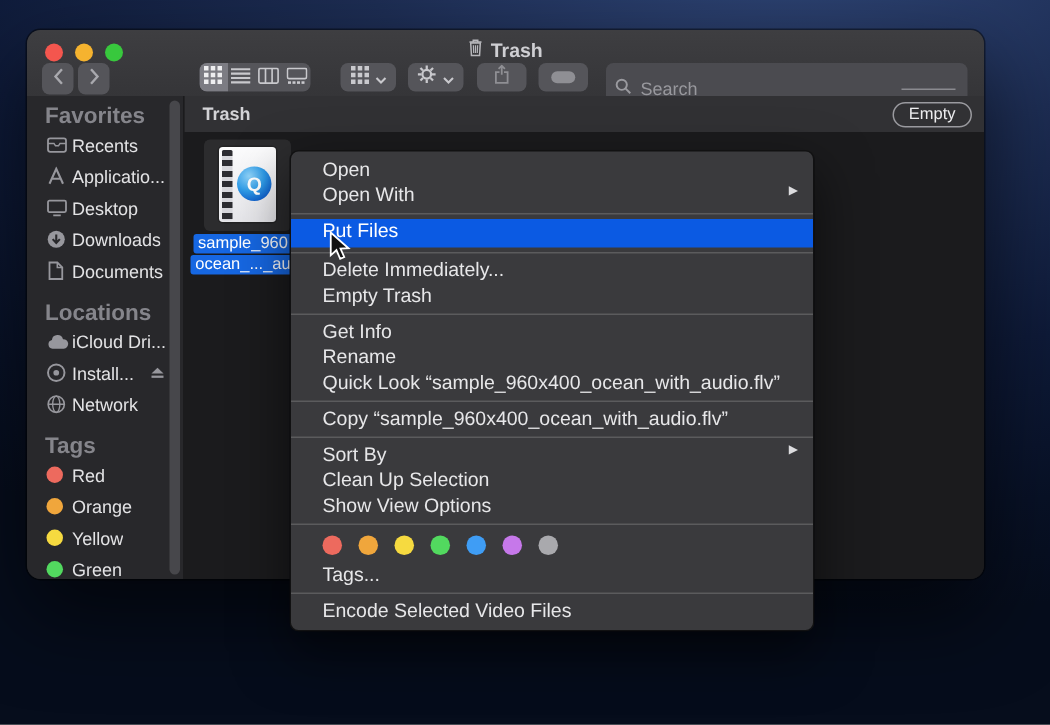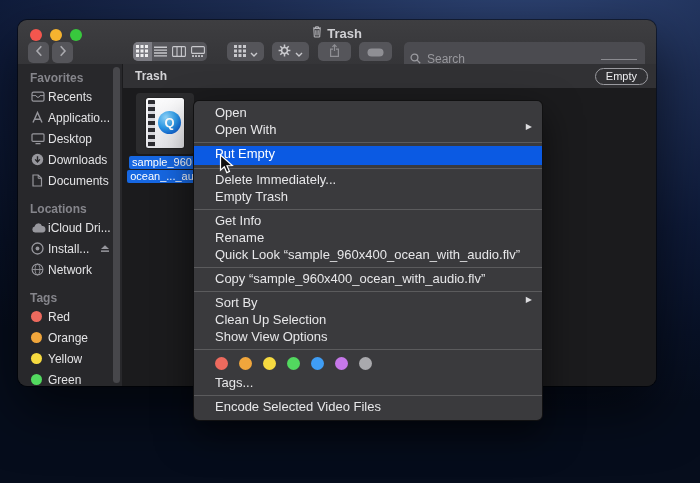--- a/index.html
+++ b/index.html
@@ -37,21 +37,21 @@
   .pathbar{position:absolute;top:44px;left:104px;right:0;height:24px;background:#313134;border-bottom:1px solid #111113;}
   .path-title{position:absolute;left:13px;top:5px;font-size:12px;font-weight:bold;color:#d3d3d6;}
   .empty-btn{position:absolute;right:8px;top:4px;height:15px;line-height:15px;padding:0 10px;border:1px solid #9a9a9f;
     border-radius:9px;font-size:11px;color:#ededef;}
 
   
   .sidebar{position:absolute;top:44px;left:0;bottom:0;width:104px;background:#28282b;border-right:1px solid #1b1b1d;overflow:hidden;}
   .sb-scrollbar{position:absolute;right:2px;top:3px;bottom:3px;width:7px;background:#47474b;border-radius:4px;}
   .sb-section{margin-top:10px;}
   .sb-section:first-child{margin-top:6px;}
-  .sb-header{padding-left:12px;height:16px;line-height:16px;font-size:12px;font-weight:bold;color:#85858b;}
+  .sb-header{padding-left:12px;height:16px;line-height:16px;font-size:15px;font-weight:bold;color:#85858b;}
   .sb-item{display:flex;align-items:center;height:21px;padding-left:13px;font-size:12px;color:#e3e3e5;white-space:nowrap;}
   .sb-icon{width:17px;flex:none;display:flex;align-items:center;}
   .sb-label{overflow:hidden;}
   .sb-eject{margin-left:auto;margin-right:12px;display:flex;}
   .tag-dot{width:11px;height:11px;border-radius:50%;display:inline-block;}
 
   
   .content{position:absolute;top:68px;left:104px;right:0;bottom:0;background:#1b1b1d;}
   .file-item{position:absolute;left:0;top:0;width:90px;height:110px;}
   .file-sel{position:absolute;left:14px;top:5px;width:58px;height:61px;background:rgba(255,255,255,0.08);border-radius:4px;}
@@ -362,21 +362,21 @@
   <div>
       <div class="menu-item">
         <span class="menu-label">Open</span>
       </div>
       <div class="menu-item">
         <span class="menu-label">Open With</span>
         <span class="submenu-arrow">▶</span>
       </div>
       <div class="menu-sep"></div>
       <div class="menu-item highlighted">
-        <span class="menu-label">Put Empty</span>
+        <span class="menu-label">Put Files</span>
       </div>
       <div class="menu-sep"></div>
       <div class="menu-item">
         <span class="menu-label">Delete Immediately...</span>
       </div>
       <div class="menu-item">
         <span class="menu-label">Empty Trash</span>
       </div>
       <div class="menu-sep"></div>
       <div class="menu-item">

